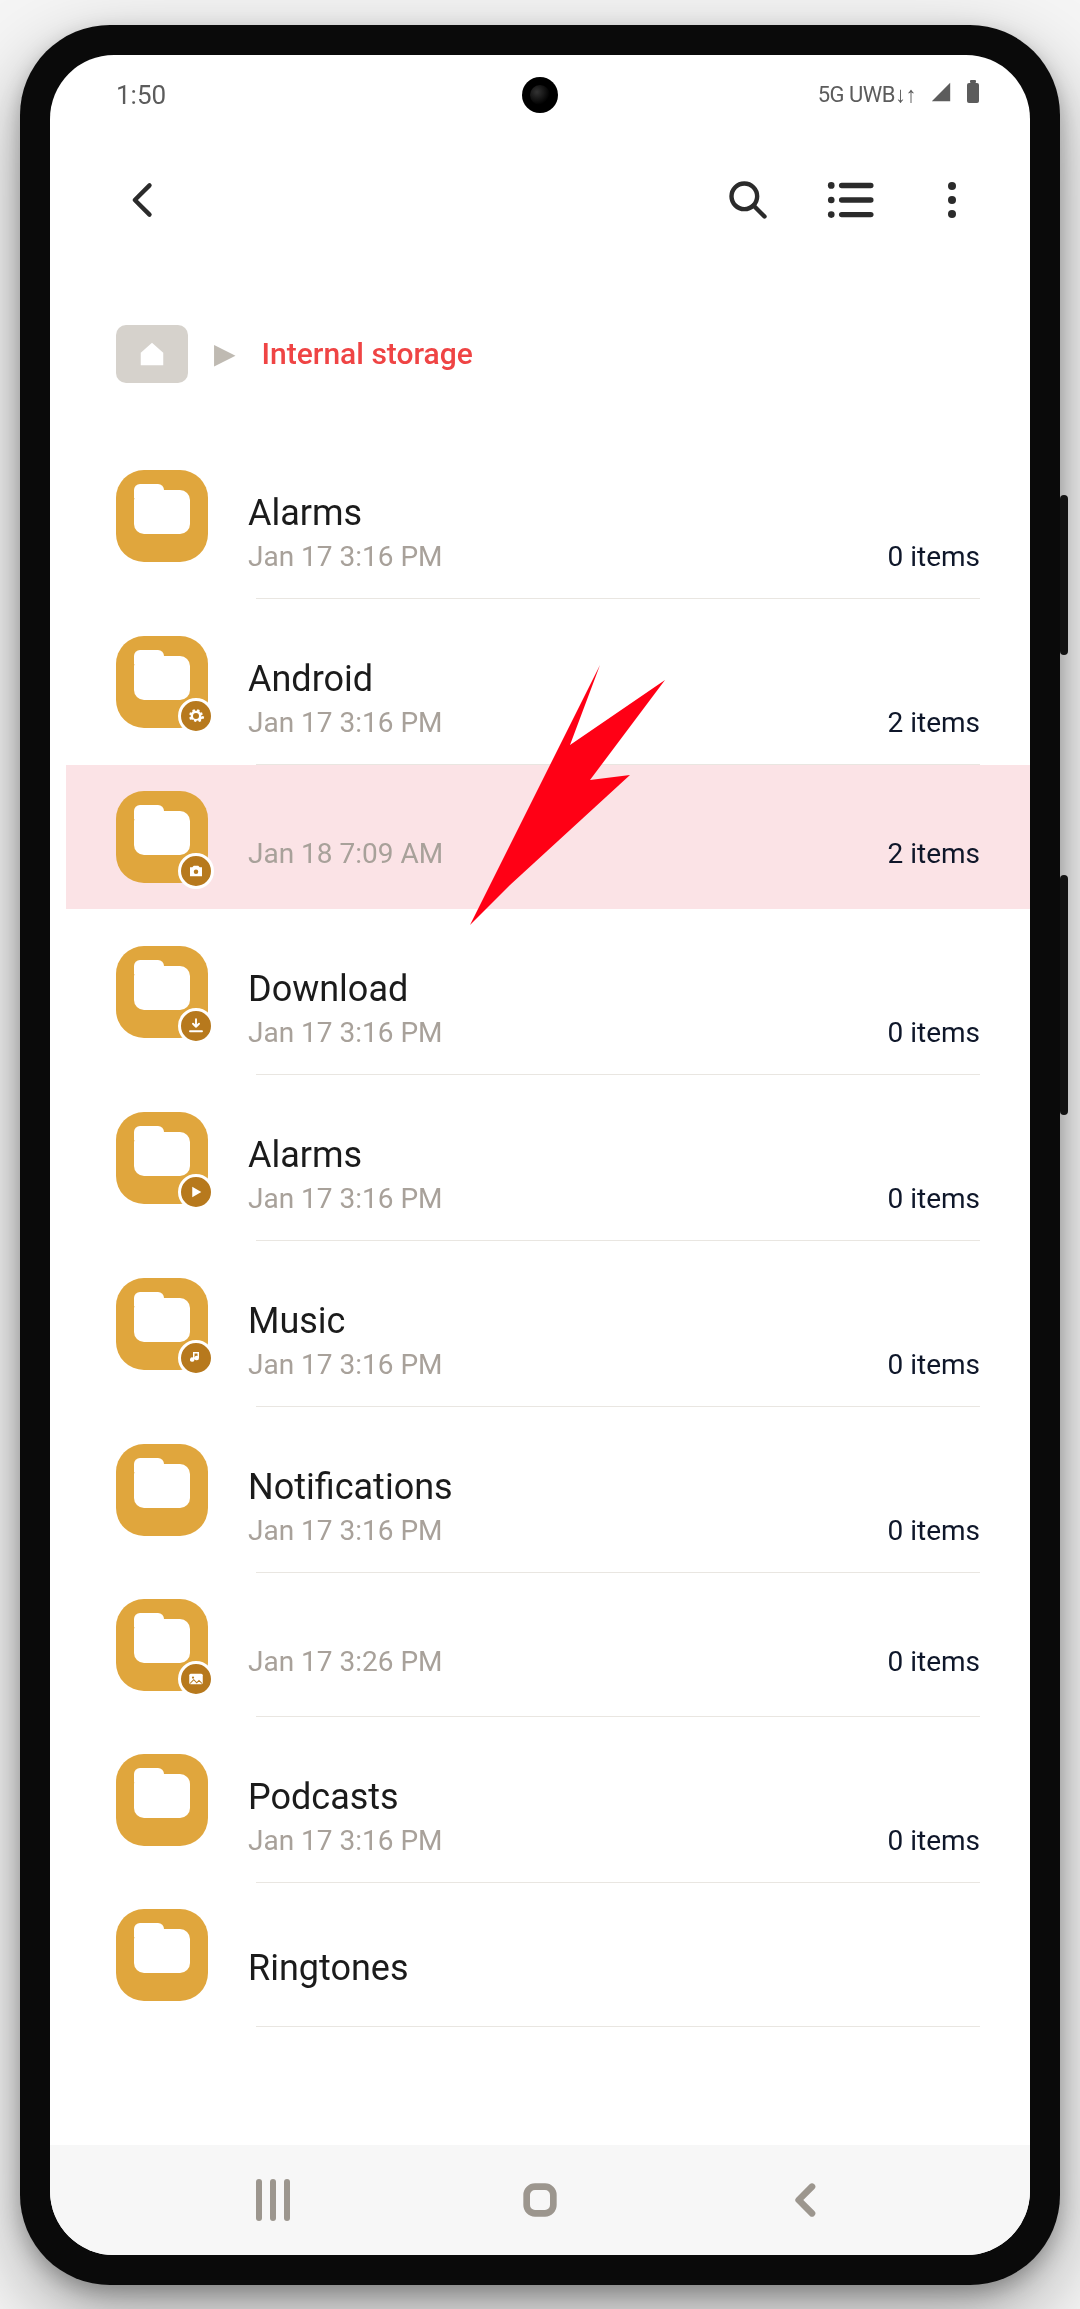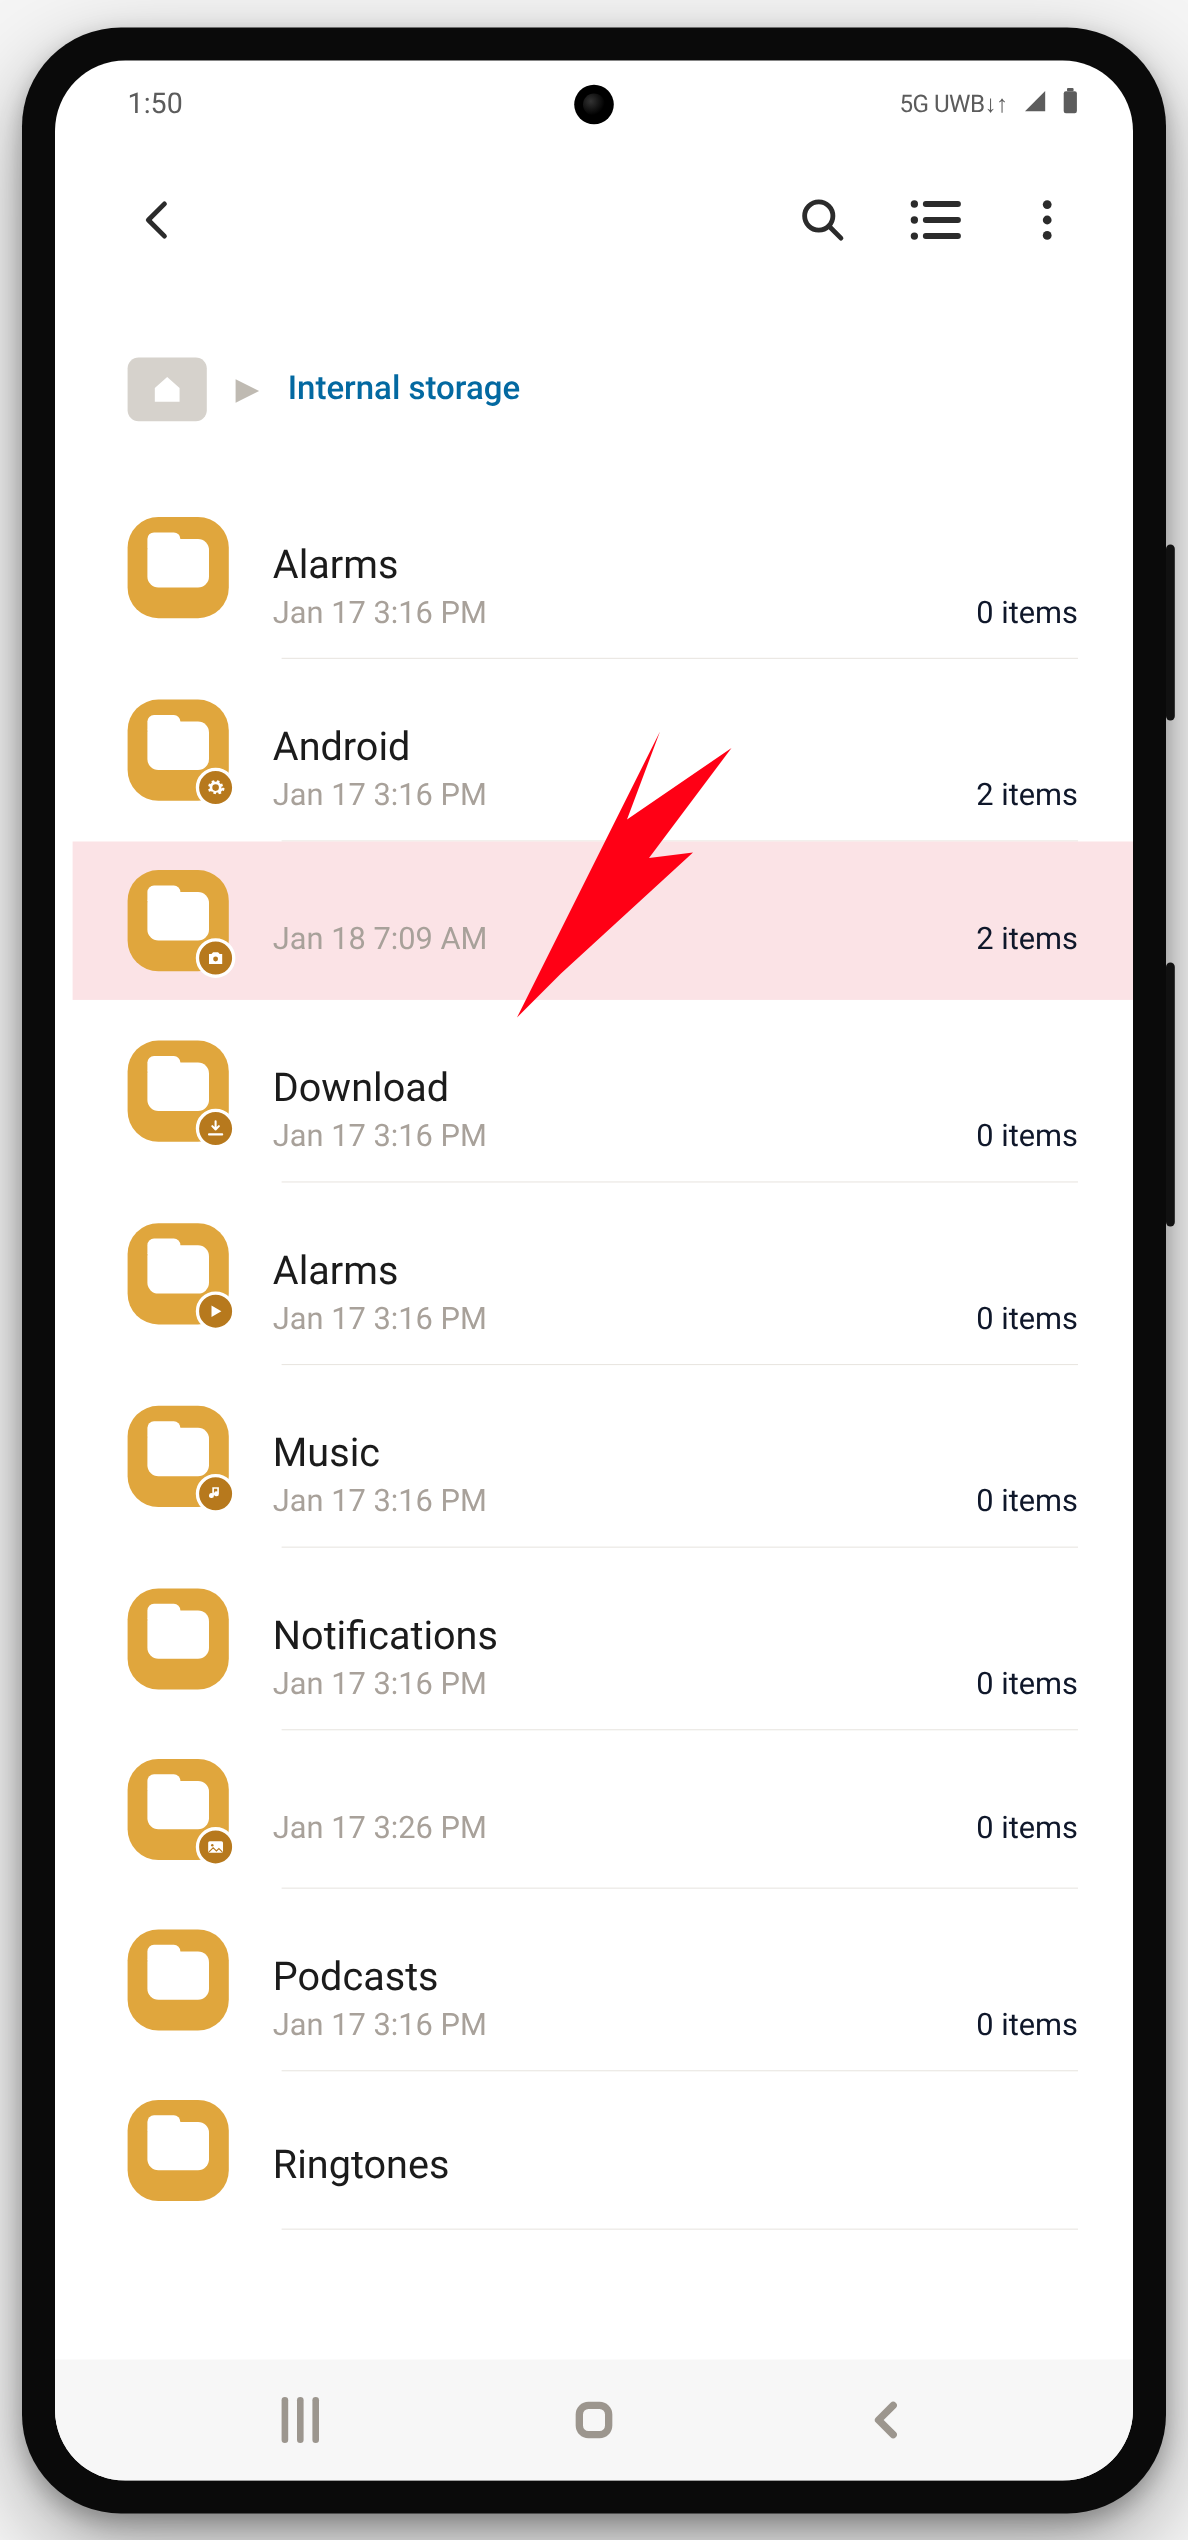--- a/index.html
+++ b/index.html
@@ -86,21 +86,21 @@
     gap: 26px;
   }
   .home-chip {
     width: 72px; height: 58px;
     background: #d6d2cc;
     border-radius: 10px;
     display: flex; align-items: center; justify-content: center;
   }
   .home-chip svg { width: 30px; height: 30px; fill: #fff; }
   .crumb-sep { color: #bfbab2; font-size: 28px; }
-  .crumb-current { color: #0369a1; font-size: 30px; font-weight: 500; }
+  .crumb-current { color: #ef4444; font-size: 30px; font-weight: 500; }
 
   
   .file-list { padding: 0 0 0 0; }
   .file-row {
     display: flex;
     align-items: center;
     padding: 26px 50px 26px 50px;
     gap: 40px;
     position: relative;
   }

